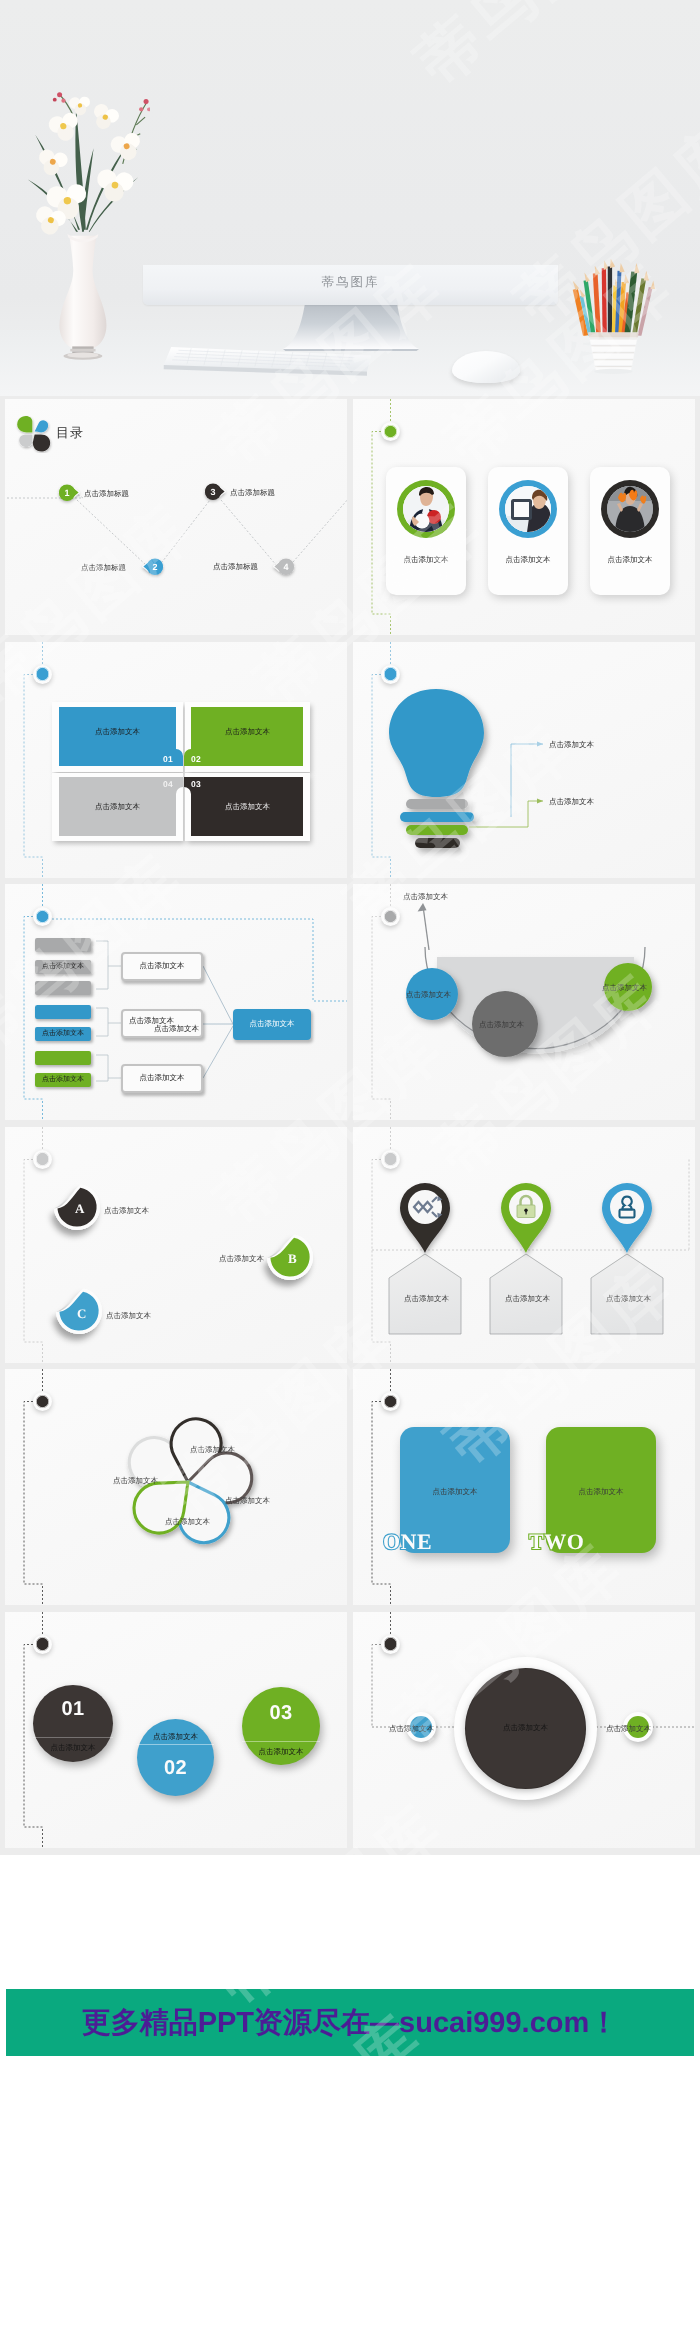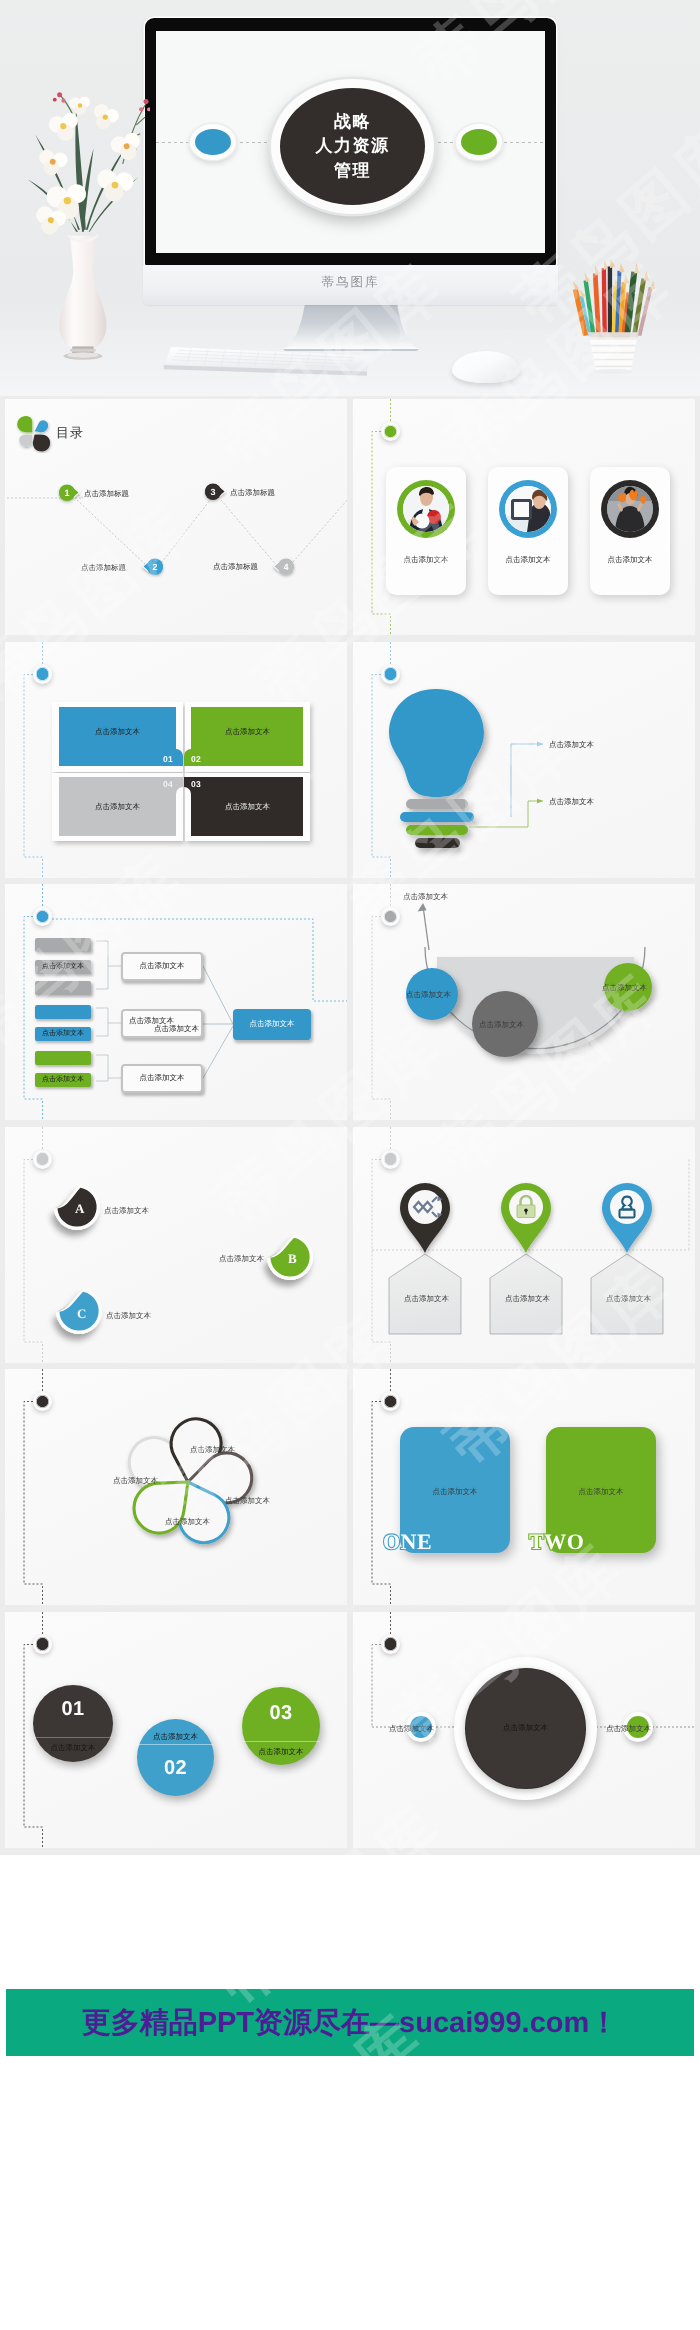--- a/index.html
+++ b/index.html
@@ -144,32 +144,20 @@
               <stop offset="0.45" stop-color="#ccd2d8"></stop>
             <stop offset="0.9" stop-color="#f3f4f6"></stop>
               <stop offset="1" stop-color="#fcfcfd"></stop>
           </linearGradient>
         </defs>
         <path d="M22 0 H114 C118 26 126 42 136 46 L0 46 C10 42 18 26 22 0 Z" fill="url(#standg)"></path>
         <path d="M0 46 L136 46 L133 48.5 L3 48.5 Z" fill="#c2c8cf"></path>
       </svg>
     </div>
 
-    <div class="mon-bezel">
-      <div class="mon-screen">
-        <div class="dashline"></div>
-        <div class="pill pill-blue"></div>
-        <div class="pill pill-green"></div>
-        <div class="center-oval">
-          <div>战略</div>
-          <div>人力资源</div>
-          <div>管理</div>
-        </div>
-      </div>
-    </div>
 
     <div class="mon-chin">
       <div class="mon-chin-label">蒂鸟图库</div>
     </div>
 
     <svg class="kbd" viewBox="0 0 200 34">
       <defs>
         <linearGradient id="kg" x1="0" y1="0" x2="0.2" y2="1">
           <stop offset="0" stop-color="#ffffff"></stop>
             <stop offset="1" stop-color="#e9ecef"></stop>

